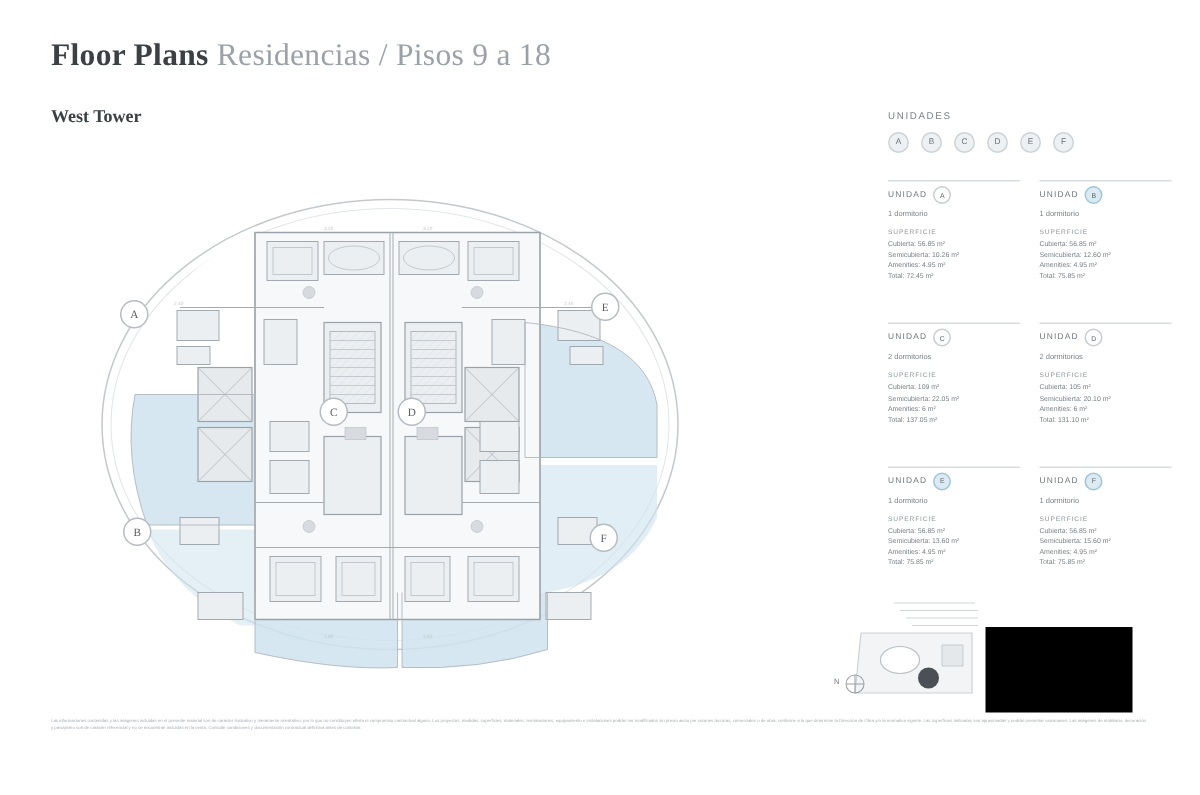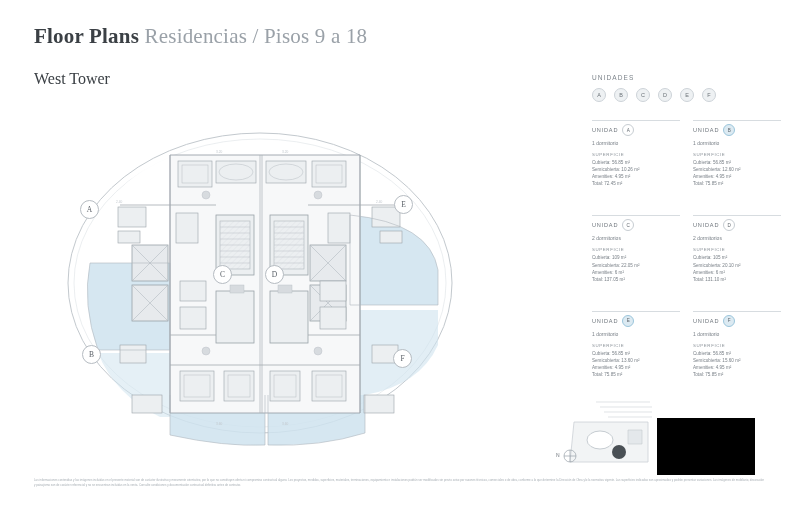--- a/index.html
+++ b/index.html
@@ -18,21 +18,21 @@
     position:absolute; left:34px; top:24px;
     font-family:"Liberation Serif", serif;
     font-size:21px; letter-spacing:.2px;
     white-space:nowrap;
   }
   .title .bold { font-weight:bold; color:#3b4045; }
   .title .light { color:#9aa1a8; font-weight:normal; }
   .subtitle {
     position:absolute; left:34px; top:70px;
     font-family:"Liberation Serif", serif;
-    font-size:16px; font-weight:normal; color:#3b4045;
+    font-size:12px; font-weight:bold; color:#3b4045;
   }
 
   
   .plan-wrap { position:absolute; left:20px; top:95px; width:530px; height:380px; }
   .plan-svg { position:absolute; left:0; top:0; }
 
   
   .marker {
     position:absolute; width:17px; height:17px; border-radius:50%;
     background:#ffffff; border:1px solid #b6bcc2;

